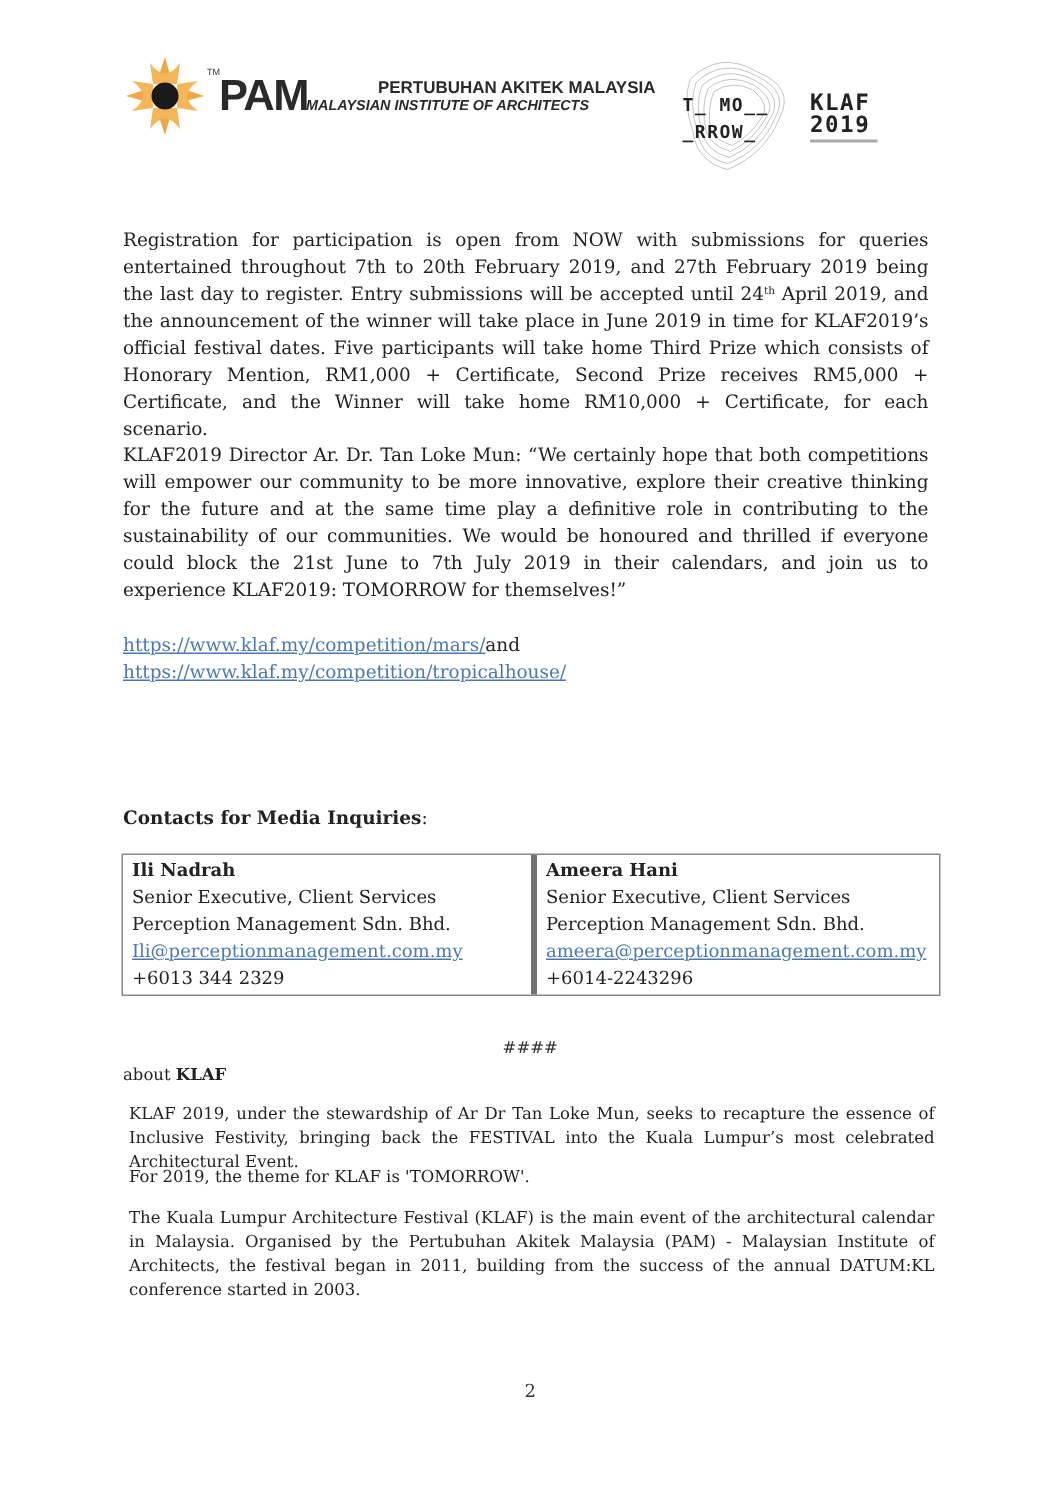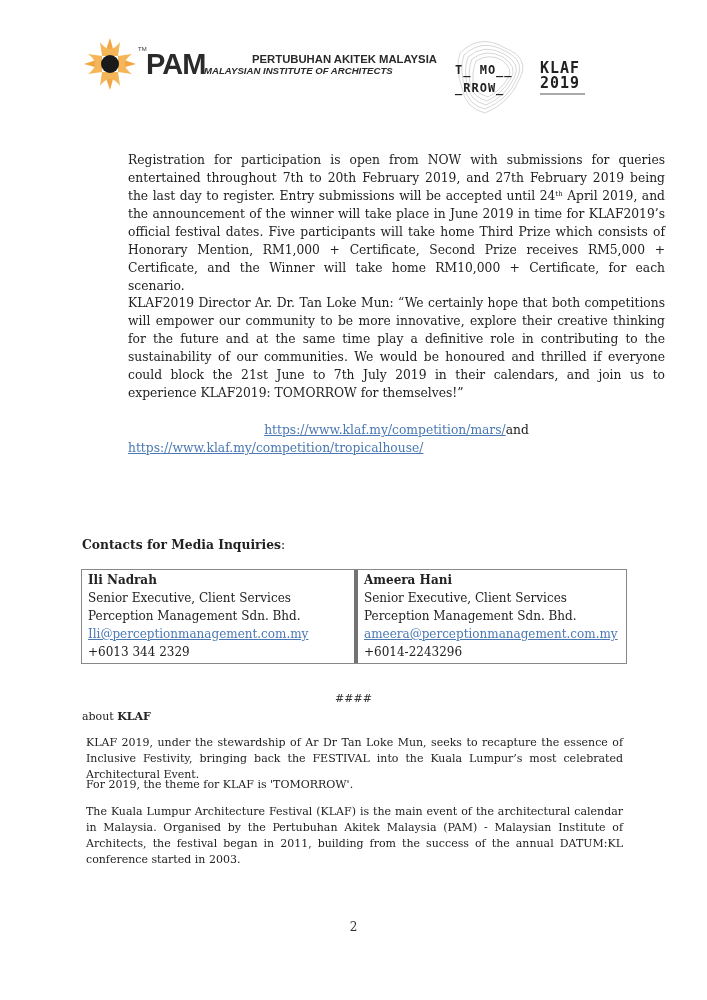--- a/index.html
+++ b/index.html
@@ -24,27 +24,27 @@
                              font-size: 12px; color: #222; letter-spacing: 1px; white-space: pre; }
   .tmrw-line1 { top: 30px; }
   .tmrw-line2 { top: 48px; }
   .klaf-word, .klaf-year { position: absolute; left: 90px; font-family: "DejaVu Sans Mono", monospace; font-weight: bold;
                            font-size: 15px; color: #222; letter-spacing: 1px; line-height: 14px; }
   .klaf-word { top: 28px; }
   .klaf-year { top: 43px; }
   .klaf-tag { position: absolute; left: 90px; top: 60px; width: 45px; height: 2px; background: #aaa; }
 
   
-  .para { position: absolute; left: 82px; width: 537px; font-size: 12.3px; line-height: 18px; text-align: justify; color: #222; margin-left: 46px; }
+  .para { position: absolute; left: 82px; width: 537px; font-size: 12.3px; line-height: 18px; text-align: justify; color: #222; }
   .para sup { font-size: 7px; vertical-align: 4px; line-height: 0; }
   .p1 { top: 151px; }
   .p2 { top: 294px; }
   .p3 { top: 421px; }
   .link { color: #4a78b4; text-decoration: underline; }
-  .p3 .row { display: flex; justify-content: center; }
+  .p3 .row { display: flex; justify-content: flex-start; }
 
   .contacts-heading { position: absolute; left: 82px; top: 537px; font-size: 12.3px; font-weight: bold; color: #222; }
   .contacts-table { position: absolute; left: 81px; top: 569px; width: 544px; border: 1px solid #888; display: flex; }
   .contact-cell { width: 50%; padding: 1px 4px 2px 6px; box-sizing: border-box; font-size: 12px; line-height: 18px; }
   .contact-cell + .contact-cell { border-left: 4px solid #737373; }
   .contact-name { font-weight: bold; }
 
   .hashes { position: absolute; left: 0; width: 707px; top: 692px; text-align: center; font-size: 11px; color: #333; }
   .about { position: absolute; left: 82px; top: 710px; font-size: 11px; color: #222; }
   .about b { font-weight: bold; }

